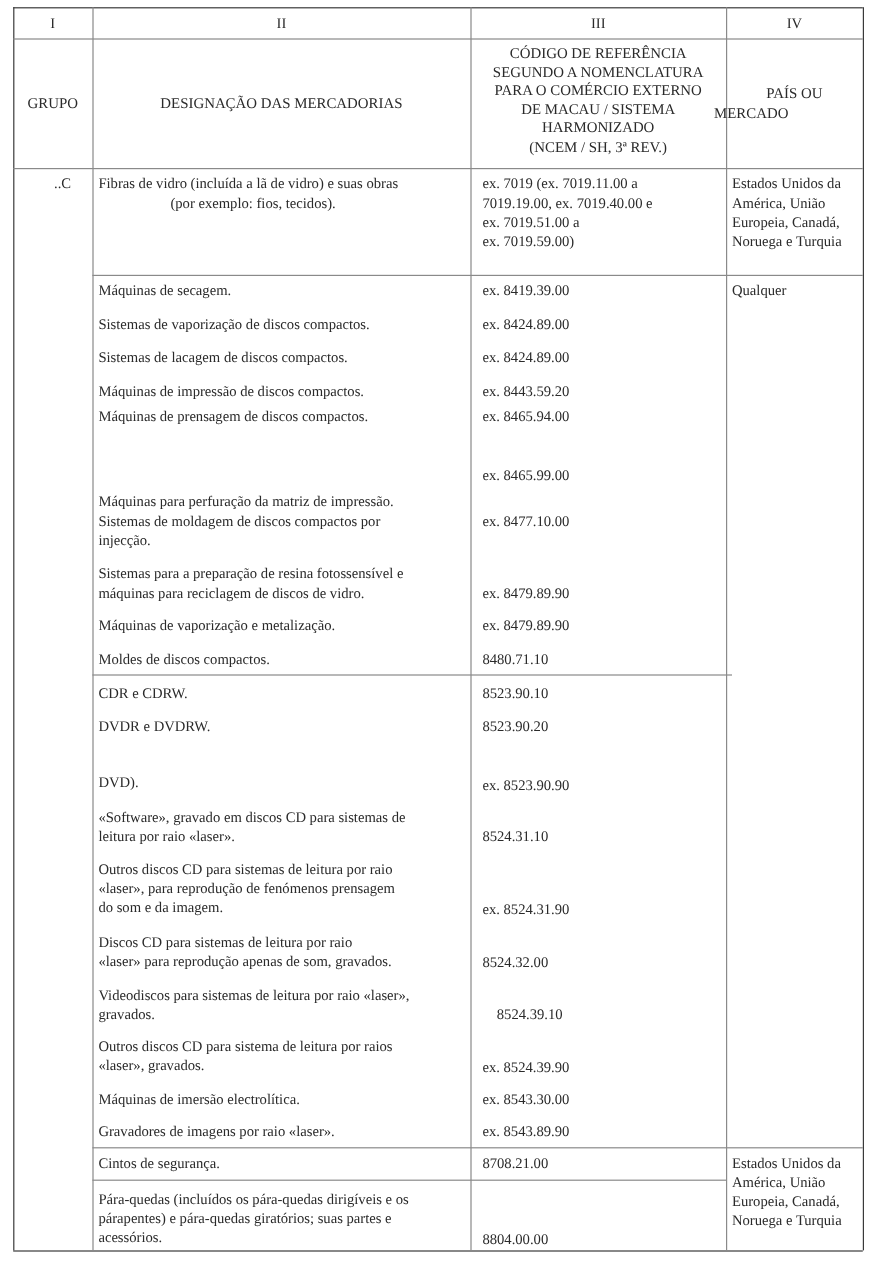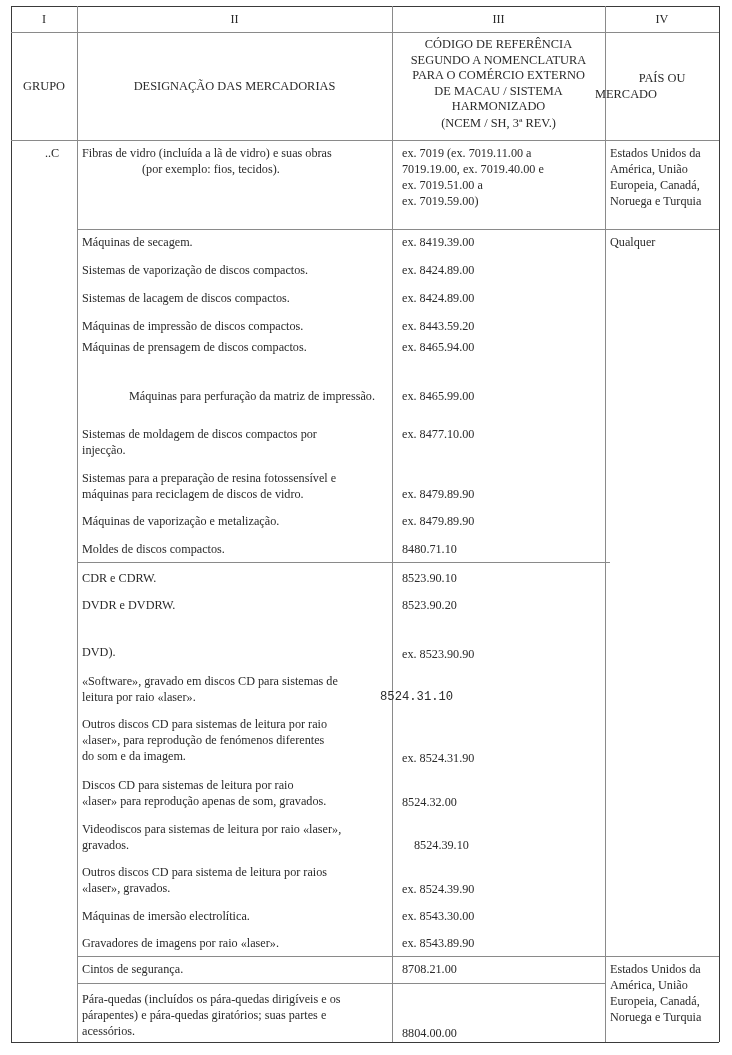--- a/index.html
+++ b/index.html
@@ -77,21 +77,21 @@
 
   <div class="t" style="left:82px;top:290px;">Sistemas de lacagem de discos compactos.</div>
   <div class="t" style="left:402px;top:290px;">ex. 8424.89.00</div>
 
   <div class="t" style="left:82px;top:318px;">Máquinas de impressão de discos compactos.</div>
   <div class="t" style="left:402px;top:318px;">ex. 8443.59.20</div>
 
   <div class="t" style="left:82px;top:339px;">Máquinas de prensagem de discos compactos.</div>
   <div class="t" style="left:402px;top:339px;">ex. 8465.94.00</div>
 
-  <div class="t" style="left:82px;top:388px;margin-left:47px;">Máquinas para perfuração da matriz de impressão.</div>
+  <div class="t" style="left:82px;top:410px;">Máquinas para perfuração da matriz de impressão.</div>
   <div class="t" style="left:402px;top:388px;">ex. 8465.99.00</div>
 
   <div class="t" style="left:82px;top:426px;">Sistemas de moldagem de discos compactos por</div>
   <div class="t" style="left:82px;top:442px;">injecção.</div>
   <div class="t" style="left:402px;top:426px;">ex. 8477.10.00</div>
 
   <div class="t" style="left:82px;top:470px;">Sistemas para a preparação de resina fotossensível e</div>
   <div class="t" style="left:82px;top:486px;">máquinas para reciclagem de discos de vidro.</div>
   <div class="t" style="left:402px;top:486px;">ex. 8479.89.90</div>
 
@@ -105,24 +105,24 @@
   <div class="t" style="left:402px;top:570px;">8523.90.10</div>
 
   <div class="t" style="left:82px;top:597px;">DVDR e DVDRW.</div>
   <div class="t" style="left:402px;top:597px;">8523.90.20</div>
 
   <div class="t" style="left:82px;top:644px;">DVD).</div>
   <div class="t" style="left:402px;top:646px;">ex. 8523.90.90</div>
 
   <div class="t" style="left:82px;top:673px;">«Software», gravado em discos CD para sistemas de</div>
   <div class="t" style="left:82px;top:689px;">leitura por raio «laser».</div>
-  <div class="t" style="left:380px;top:689px;font-family:Liberation Mono, monospace;">8524.31.10</div>
+  <div class="t" style="left:402px;top:689px;">8524.31.10</div>
 
   <div class="t" style="left:82px;top:716px;">Outros discos CD para sistemas de leitura por raio</div>
-  <div class="t" style="left:82px;top:732px;">«laser», para reprodução de fenómenos diferentes</div>
+  <div class="t" style="left:82px;top:732px;">«laser», para reprodução de fenómenos prensagem</div>
   <div class="t" style="left:82px;top:748px;">do som e da imagem.</div>
   <div class="t" style="left:402px;top:750px;">ex. 8524.31.90</div>
 
   <div class="t" style="left:82px;top:793px;">«laser» para reprodução apenas de som, gravados.</div>
   <div class="t" style="left:82px;top:777px;">Discos CD para sistemas de leitura por raio</div>
   <div class="t" style="left:402px;top:794px;">8524.32.00</div>
 
   <div class="t" style="left:82px;top:821px;">Videodiscos para sistemas de leitura por raio «laser»,</div>
   <div class="t" style="left:82px;top:837px;">gravados.</div>
   <div class="t" style="left:402px;top:837px;margin-left:12px;">8524.39.10</div>

